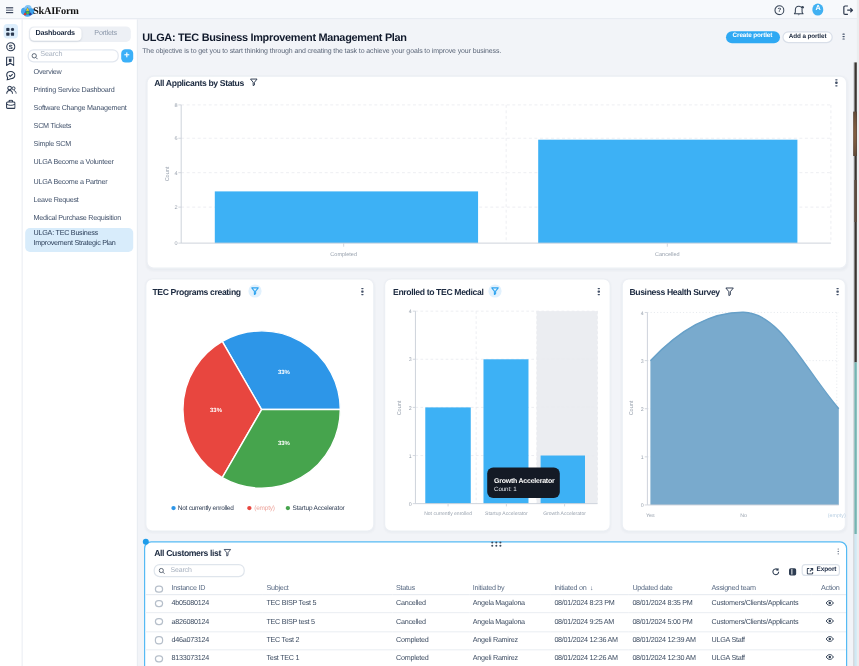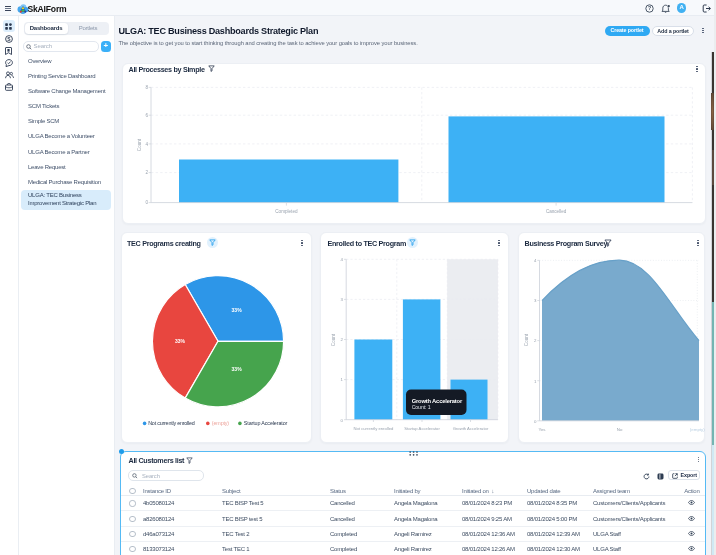--- a/index.html
+++ b/index.html
@@ -29,21 +29,21 @@
     <circle cx="6.4" cy="4.2" r="3.0" fill="#7ec4f5"></circle>
     <circle cx="8.9" cy="6.6" r="2.7" fill="#3da0ea"></circle>
     <circle cx="5.9" cy="7.6" r="3.4" fill="#45a7ee"></circle>
     <path d="M6 2.8 L9.4 9 L2.6 9 Z" fill="#2b66c4"></path>
     <path d="M6 3.4 L7.4 6 L4.6 6 Z" fill="#f5d918"></path>
     <path d="M4.9 6.4 L7.1 6.4 L8.2 8.5 L3.8 8.5 Z" fill="#3aa24a"></path>
     <circle cx="3.9" cy="8.8" r="1" fill="#e03a2f"></circle>
     <circle cx="8.3" cy="8.8" r="1" fill="#2b3f9e"></circle>
     <circle cx="6.1" cy="7.8" r="0.8" fill="#57c24f"></circle>
   </svg>
-  <div class="abs" style="left:27.5px;top:4px;font-family:Liberation Sans, sans-serif;font-weight:bold;font-size:8.6px;color:#121212;letter-spacing:-0.2px;">SkAIForm</div>
+  <div class="abs" style="left:27.5px;top:4px;font-family:Liberation Serif, serif;font-weight:bold;font-size:8.6px;color:#121212;letter-spacing:-0.2px;">SkAIForm</div>
 
   <svg class="abs" style="left:645px;top:4px;" width="9" height="9" viewBox="0 0 9 9">
     <circle cx="4.5" cy="4.5" r="3.7" fill="none" stroke="#3a4759" stroke-width="0.9"></circle>
     <text x="4.5" y="6.3" font-size="5.1" fill="#3a4759" text-anchor="middle" font-weight="bold">?</text>
   </svg>
   <svg class="abs" style="left:661px;top:3.6px;" width="10" height="10" viewBox="0 0 10 10">
     <path d="M4.6 1.2 C6.5 1.2 7.4 2.6 7.4 4.2 L7.4 6.2 L8.2 7.4 L1 7.4 L1.8 6.2 L1.8 4.2 C1.8 2.6 2.7 1.2 4.6 1.2 Z" fill="none" stroke="#3a4759" stroke-width="0.9" stroke-linejoin="round"></path>
     <path d="M3.7 8.1 a1 1 0 0 0 1.8 0" fill="#3a4759"></path>
     <circle cx="7.7" cy="2.1" r="1.5" fill="#f7f9fc"></circle>
     <circle cx="7.7" cy="2.1" r="1.2" fill="#3a4759"></circle>
@@ -110,32 +110,32 @@
     <div style="height:15.1px;line-height:15.1px;padding-left:7px;">SCM Tickets</div>
     <div style="height:15.1px;line-height:15.1px;padding-left:7px;">Simple SCM</div>
     <div style="height:15.1px;line-height:15.1px;padding-left:7px;">ULGA Become a Volunteer</div>
     <div style="height:15.1px;line-height:15.1px;padding-left:7px;">ULGA Become a Partner</div>
     <div style="height:15.1px;line-height:15.1px;padding-left:7px;">Leave Request</div>
     <div style="height:15.1px;line-height:15.1px;padding-left:7px;">Medical Purchase Requisition</div>
     <div style="height:20px;background:#d8ecfb;border-radius:4px;margin-top:0;padding:2.3px 0 0 7px;color:#2b3e59;line-height:7.7px;">ULGA: TEC Business<br>Improvement Strategic Plan</div>
   </div>
 </div>
 
-<div class="abs" style="left:118.5px;top:25.5px;font-size:9.1px;font-weight:bold;letter-spacing:-0.25px;color:#10192b;">ULGA: TEC Business Dashboards Strategic Plan</div>
+<div class="abs" style="left:118.5px;top:25.5px;font-size:9.1px;font-weight:bold;letter-spacing:-0.25px;color:#10192b;">ULGA: TEC Business Improvement Management Plan</div>
 <div class="abs" style="left:118.5px;top:39.5px;font-size:5.8px;letter-spacing:-0.08px;color:#5b6678;">The objective is to get you to start thinking through and creating the task to achieve your goals to improve your business.</div>
 <div class="abs" style="left:604.5px;top:26px;width:45px;height:9.5px;background:#2fa9f3;border-radius:5px;color:#fff;font-size:5.3px;font-weight:bold;text-align:center;line-height:9.5px;letter-spacing:-0.1px;">Create portlet</div>
 <div class="abs" style="left:652px;top:26px;width:42px;height:9.5px;background:#fff;border:1px solid #d9dfe9;border-radius:5px;color:#1f2c41;font-size:5.3px;font-weight:bold;text-align:center;line-height:8.5px;letter-spacing:-0.1px;">Add a portlet</div>
 <div class="kebab" style="left:701.5px;top:27.5px;">
     <i></i>
     <i></i>
     <i></i>
   </div>
 
 <div class="card" style="left:122px;top:63px;width:584px;height:161px;"></div>
-<div class="ctitle" style="left:128.5px;top:64.5px;">All Processes by Simple</div>
+<div class="ctitle" style="left:128.5px;top:64.5px;">All Applicants by Status</div>
 <svg class="abs" style="left:207.5px;top:65.3px;" width="7" height="7" viewBox="0 0 8 8">
     <path d="M0.9 1 L7.1 1 L4.6 4.1 L4.6 6.7 L3.4 7.3 L3.4 4.1 Z" fill="none" stroke="#2c3950" stroke-width="0.9" stroke-linejoin="round"></path>
   </svg>
 <div class="kebab" style="left:695.5px;top:66px;">
     <i></i>
     <i></i>
     <i></i>
   </div>
 <svg class="abs" style="left:122px;top:63px;" width="584" height="161" viewBox="0 0 584 161">
   <g stroke="#e9ebf0" stroke-width="0.7" stroke-dasharray="2.4,2.2">
@@ -195,21 +195,21 @@
   </g>
   <circle cx="23.6" cy="191.4" r="1.8" fill="#2d96e8"></circle>
   <text x="27.2" y="193.4" font-size="5.4" fill="#2b3950" letter-spacing="-0.22">Not currently enrolled</text>
   <circle cx="86.8" cy="191.4" r="1.8" fill="#e8463f"></circle>
   <text x="90.8" y="193.4" font-size="5.4" fill="#eda49c" letter-spacing="-0.15">(empty)</text>
   <circle cx="118.9" cy="191.4" r="1.8" fill="#46a44d"></circle>
   <text x="122.8" y="193.4" font-size="5.4" fill="#2b3950" letter-spacing="-0.13">Startup Accelerator</text>
 </svg>
 
 <div class="card" style="left:320px;top:232px;width:189px;height:211px;"></div>
-<div class="ctitle" style="left:327.5px;top:238.5px;">Enrolled to TEC Program</div>
+<div class="ctitle" style="left:327.5px;top:238.5px;">Enrolled to TEC Medical</div>
 <div class="abs" style="left:406.5px;top:237px;width:11px;height:11px;border-radius:50%;background:#e1f1fd;"></div>
 <svg class="abs" style="left:408.5px;top:239px;" width="7" height="7" viewBox="0 0 8 8">
     <path d="M0.9 1 L7.1 1 L4.6 4.1 L4.6 6.7 L3.4 7.3 L3.4 4.1 Z" fill="none" stroke="#2da3ef" stroke-width="1" stroke-linejoin="round"></path>
   </svg>
 <div class="kebab" style="left:497.5px;top:240px;">
     <i></i>
     <i></i>
     <i></i>
   </div>
 <svg class="abs" style="left:320px;top:232px;" width="189" height="211" viewBox="0 0 189 211">
@@ -250,21 +250,21 @@
     <text x="102" y="197.5">Startup Accelerator</text>
     <text x="150.5" y="197.5">Growth Accelerator</text>
   </g>
   <text x="14.5" y="108" font-size="4.6" fill="#9aa3af" text-anchor="middle" transform="rotate(-90 14.5 108)">Count</text>
   <rect x="86" y="157.5" width="60.5" height="25.5" rx="5" fill="#141a25"></rect>
   <text x="91.7" y="170.5" font-size="5.8" font-weight="bold" fill="#fff" letter-spacing="-0.18">Growth Accelerator</text>
   <text x="91.7" y="177" font-size="5.2" fill="#dfe3e9" letter-spacing="-0.1">Count: 1</text>
 </svg>
 
 <div class="card" style="left:518px;top:232px;width:186.5px;height:211px;"></div>
-<div class="ctitle" style="left:524.5px;top:238.5px;">Business Program Survey</div>
+<div class="ctitle" style="left:524.5px;top:238.5px;">Business Health Survey</div>
 <svg class="abs" style="left:604px;top:239px;" width="8" height="8" viewBox="0 0 8 8">
     <path d="M0.9 1 L7.1 1 L4.6 4.1 L4.6 6.7 L3.4 7.3 L3.4 4.1 Z" fill="none" stroke="#2c3950" stroke-width="0.8" stroke-linejoin="round"></path>
   </svg>
 <div class="kebab" style="left:696.5px;top:240px;">
     <i></i>
     <i></i>
     <i></i>
   </div>
 <svg class="abs" style="left:518px;top:232px;" width="186.5" height="211" viewBox="0 0 186.5 211">
   <g stroke="#e2e6eb" stroke-width="0.7" stroke-dasharray="0.9,1.8">

